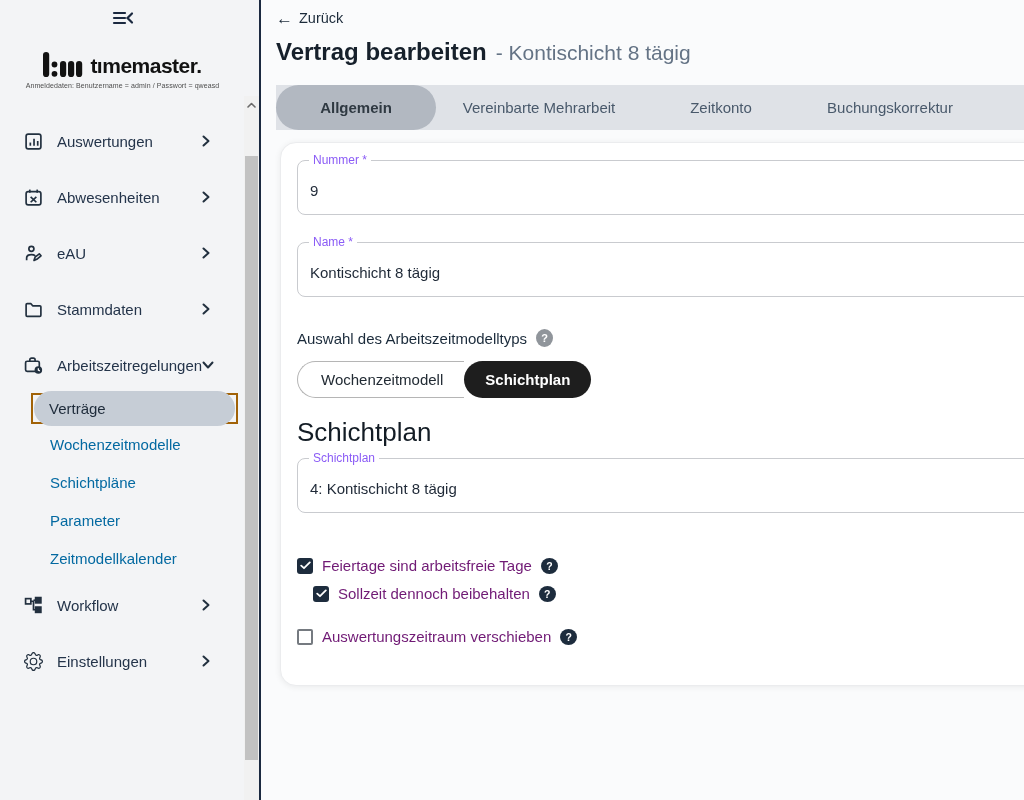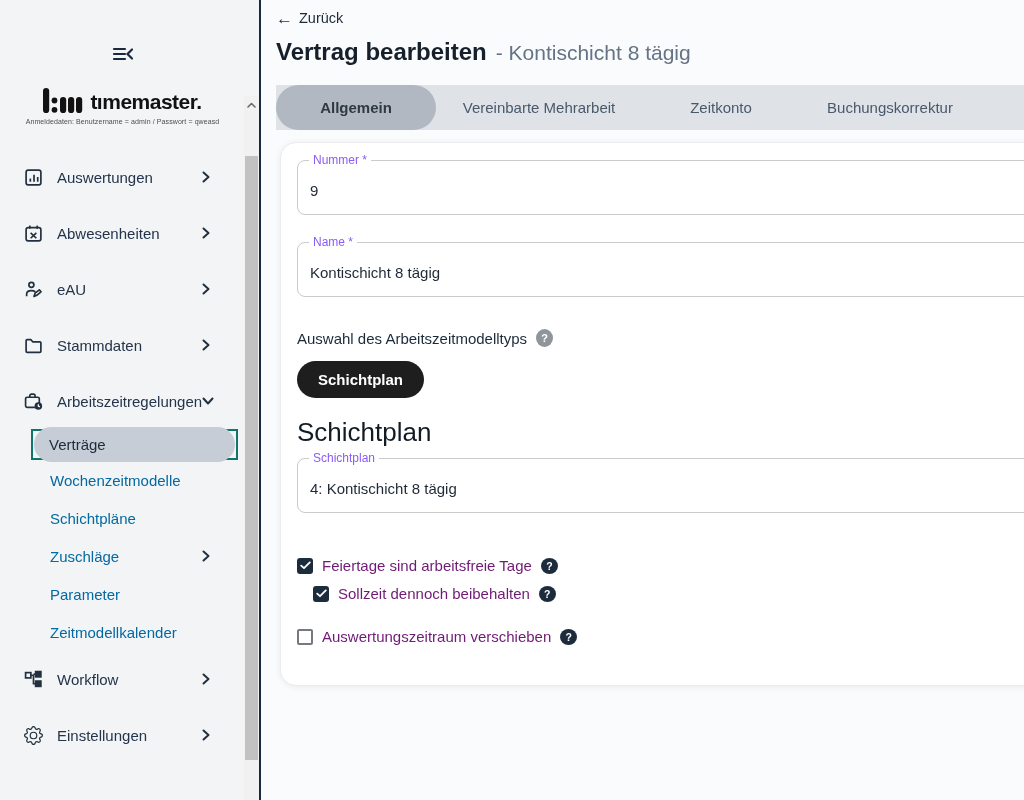--- a/index.html
+++ b/index.html
@@ -1,36 +1,36 @@
 <!DOCTYPE html>
 <html><head>
 <meta charset="utf-8">
 <style>
   * { margin:0; padding:0; box-sizing:border-box; }
   html,body { width:1024px; height:800px; overflow:hidden; }
   body { font-family:"Liberation Sans", sans-serif; background:#fafbfc; color:#1d2c3d; display:flex; }
 
   
   .sidebar { position:relative; width:261px; height:800px; background:#f3f4f6; border-right:2px solid #1b2940; flex:0 0 261px; }
-  .sidebar-inner { width:245px;margin-top:36px; }
+  .sidebar-inner { width:245px; }
   .collapse-btn { display:flex; justify-content:center; padding-top:9px; height:34px; cursor:pointer; }
   .logo-block { margin-top:18px; text-align:center; }
   .logo-row { display:flex; align-items:flex-end; justify-content:center; gap:7px; }
   .logo-text { font-size:21px; font-weight:800; color:#121212; letter-spacing:-0.5px; }
   .tagline { margin-top:4px; font-size:7px; color:#4d4d4d; letter-spacing:0.1px; }
 
   .nav { margin-top:24px; }
   .nav-item { height:56px; display:flex; align-items:center; padding:0 33px 0 24px; cursor:pointer; }
   .nav-icon { width:19px; height:19px; flex:0 0 19px; display:flex; align-items:center; }
   .nav-label { margin-left:14px; font-size:15px; color:#24344a; flex:1; white-space:nowrap; }
   .nav-chevron { width:12px; height:12px; flex:0 0 12px; }
 
   .subnav { }
   .sub-row { height:38px; display:flex; align-items:center; padding-left:50px; padding-right:33px; font-size:15px; color:#0369a1; cursor:pointer; }
-  .hl-box { margin:0 7px 1px 31px; border:2px solid #0f766e; height:31px; display:flex; align-items:center; }
+  .hl-box { margin:0 7px 1px 31px; border:2px solid #a16207; height:31px; display:flex; align-items:center; }
   .sel-pill { background:#c6cdd6; border-radius:18px; height:35px; flex:1; margin:0 1px; display:flex; align-items:center; padding-left:15px; font-size:15px; color:#1e2b3a; cursor:pointer; }
 
   
   .sb-scroll { position:absolute; top:96px; right:0; bottom:0; width:15px; background:#f1f1f1; }
   .sb-up { height:17px; display:flex; align-items:center; justify-content:center; cursor:pointer; }
   .sb-thumb { position:absolute; top:60px; left:1px; width:13px; height:604px; background:#c2c2c2; cursor:grab; }
 
   
   .main { flex:1; height:800px; overflow:hidden; padding:8px 0 0 15px; background:#fafbfc; }
   .back-row { display:flex; align-items:center; gap:6px; height:20px; cursor:pointer; color:#1c2b3a; font-size:14.5px; }
@@ -200,28 +200,20 @@
           <div class="sel-pill">
             <span>Verträge</span>
           </div>
         </div>
         <div class="sub-row">
           <span>Wochenzeitmodelle</span>
         </div>
         <div class="sub-row">
           <span>Schichtpläne</span>
         </div>
-        <div class="sub-row" style="justify-content:space-between;">
-          <span>Zuschläge</span>
-          <span class="nav-chevron">
-            <svg width="12" height="12" viewBox="0 0 12 12" fill="none" stroke="#22303f" stroke-width="2" stroke-linecap="round" stroke-linejoin="round">
-                <polyline points="3.5,1.5 8.5,6 3.5,10.5"></polyline>
-              </svg>
-          </span>
-        </div>
         <div class="sub-row">
           <span>Parameter</span>
         </div>
         <div class="sub-row">
           <span>Zeitmodellkalender</span>
         </div>
       </div>
 
 
       <div class="nav-item">
@@ -308,20 +300,23 @@
       <span class="field-label">Name *</span>
       <input class="field-input" value="Kontischicht 8 tägig" style="">
     </div>
 
     <div class="sect-label-row">
       <span class="sect-label">Auswahl des Arbeitszeitmodelltyps</span>
       <span class="help gray"></span>
     </div>
 
     <div class="toggle">
+      <div class="seg left">
+          <span>Wochenzeitmodell</span>
+        </div>
       <div class="seg right">
           <span>Schichtplan</span>
         </div>
     </div>
 
     <h2 class="section-heading">Schichtplan</h2>
 
     <div class="field select">
       <span class="field-label">Schichtplan</span>
       <input class="field-input" value="4: Kontischicht 8 tägig" style="">

